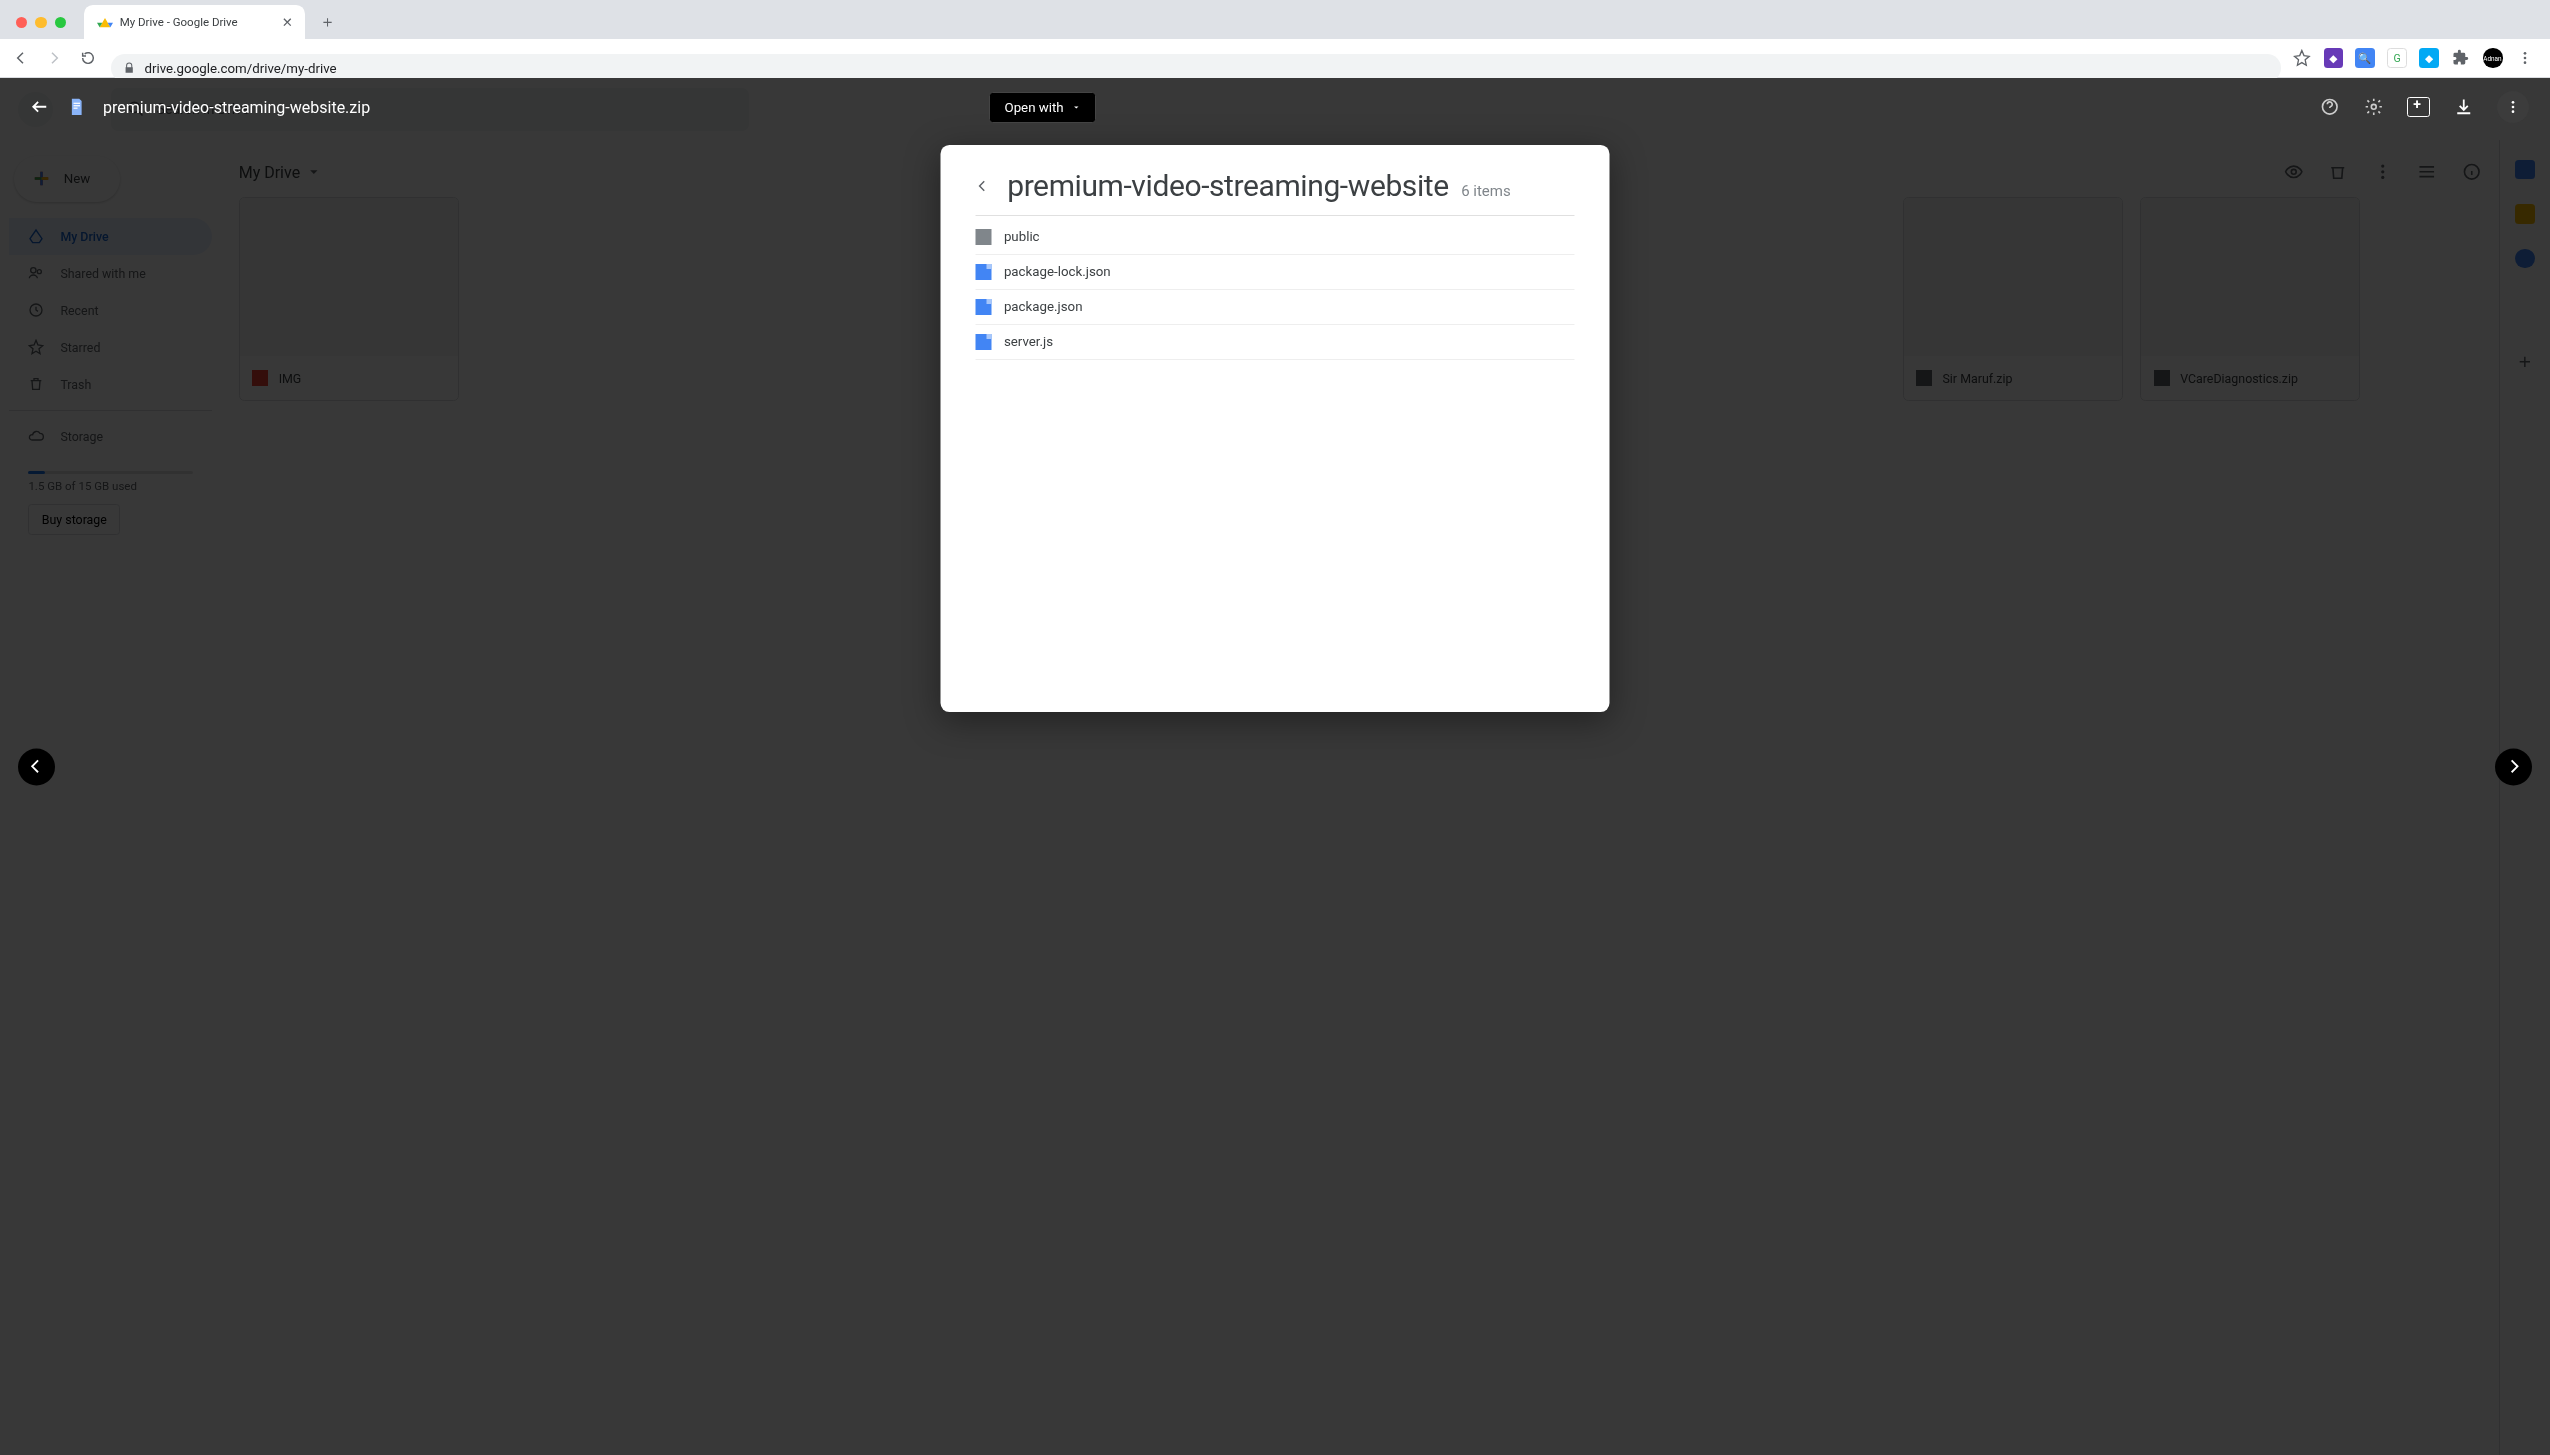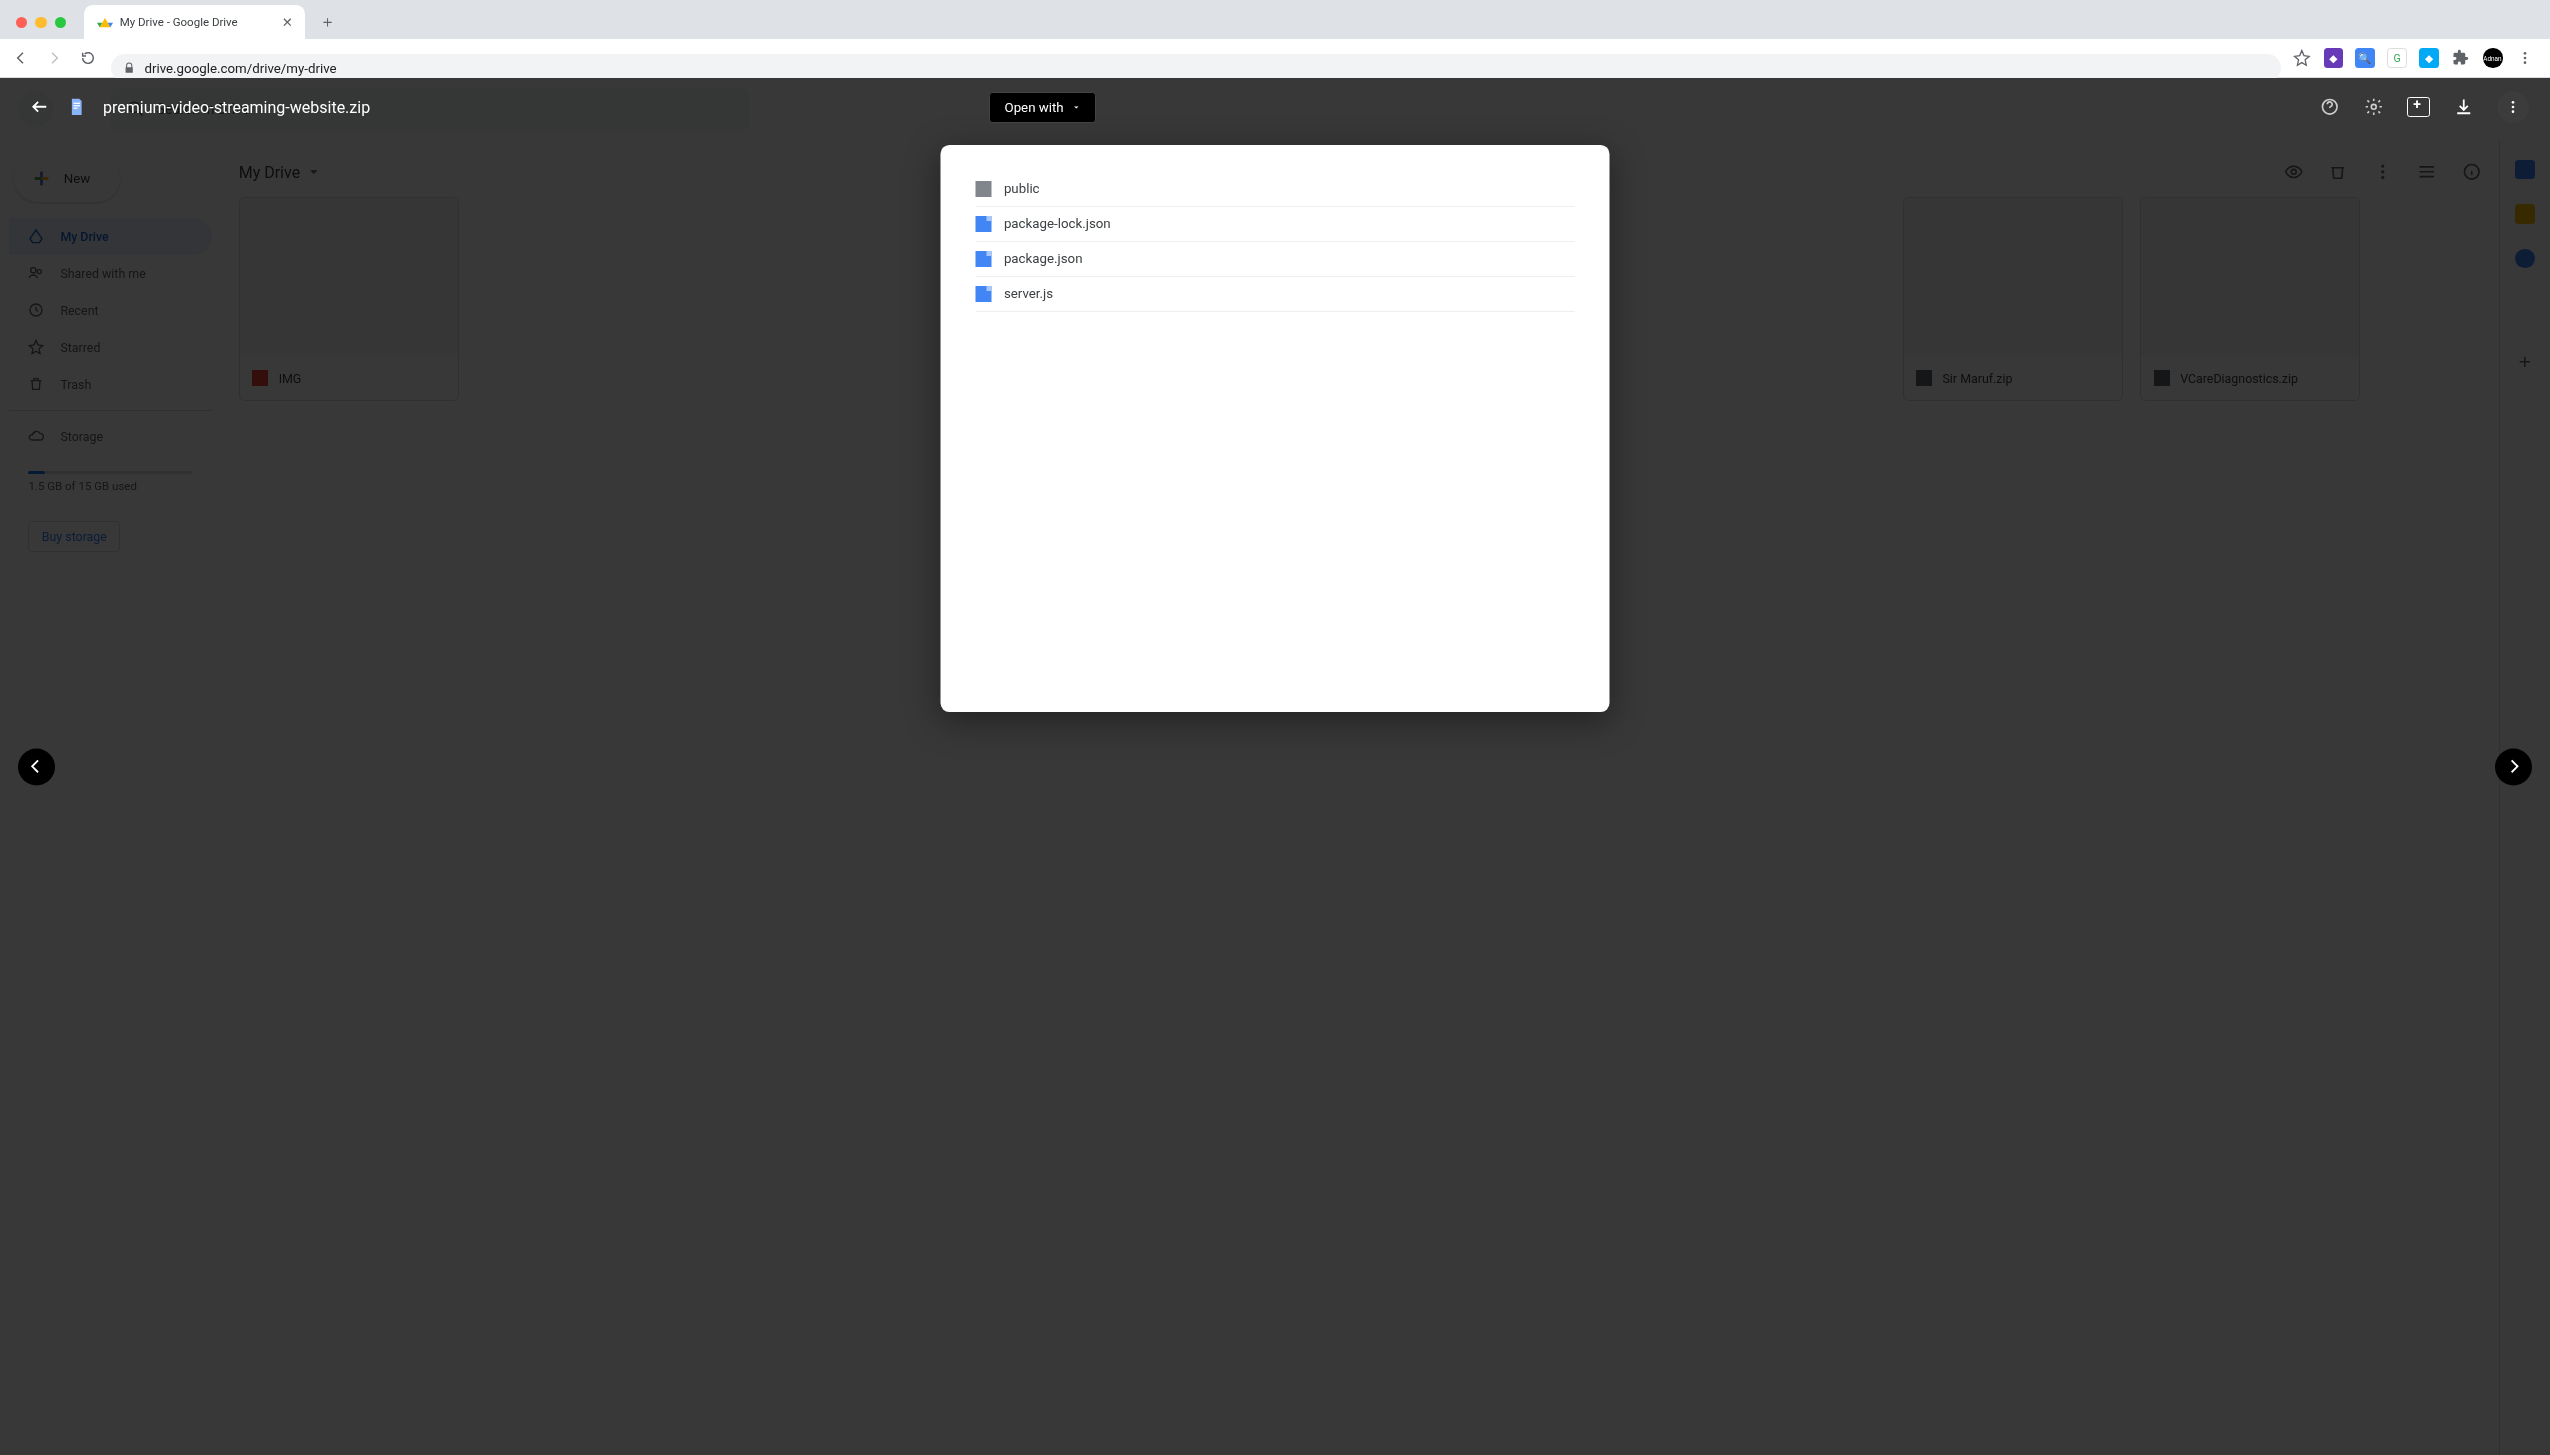--- a/index.html
+++ b/index.html
@@ -34,21 +34,21 @@
   .search-box { flex:0 0 638px; margin-left: 44px; height:43px; background:#f1f3f4; border-radius:7px; display:flex; align-items:center; padding:0 16px; color:#5f6368; gap:12.4px; font-size:14px;}
   .drive-body { display:flex; height: calc(100% - 62px); }
   .sidebar { width:221px; padding:8.9px 8.9px; }
   .new-btn { width:106px; height:46px; border-radius:23px; box-shadow:0 0.9px 2.7px rgba(0,0,0,.2); background:#fff; display:flex; align-items:center; gap:10.6px; padding:0 16px; font-size:13.3px; color:#3c4043; margin:7px 5.3px 16px 5.3px;}
   .side-item { height:37px; display:flex; align-items:center; gap:16px; padding:0 19.5px; border-radius:0 18.6px 18.6px 0; font-size:12.4px; color:#5f6368;}
   .side-item.active { background:#e8f0fe; color:#1967d2; font-weight:500;}
   .side-sep { height:0.9px; background:#dadce0; margin:7px 0;}
   .storage { padding: 7px 19.5px; font-size:11.5px; color:#5f6368;}
   .storage-bar { height:3.5px; background:#e0e0e0; border-radius:1.8px; margin:8.9px 0 5.3px 0; position:relative;}
   .storage-bar::after{content:""; position:absolute; left:0; top:0; bottom:0; width:10%; background:#1a73e8; border-radius:1.8px;}
-  .buy-btn { margin-top:28px; border:0.9px solid #dadce0; border-radius:3.5px; padding:7px 12.4px; display:inline-block; color:#3b82f6; font-size:12.4px;}
+  .buy-btn { margin-top:11px; border:0.9px solid #dadce0; border-radius:3.5px; padding:7px 12.4px; display:inline-block; color:#000000; font-size:12.4px;}
 
   .main-col { flex:1; padding: 7px 17.7px; position:relative;}
   .crumb-row { display:flex; align-items:center; height:50px; font-size:16px; color:#3c4043;}
   .action-icons { margin-left:auto; display:flex; gap:25px; color:#5f6368;}
   .cards { display:flex; gap:17.7px; flex-wrap:wrap;}
   .card { width:220px; height:204px; border:0.9px solid #dadce0; border-radius:5.3px; display:flex; flex-direction:column; overflow:hidden;}
   .card .thumb { flex:1; background:#f5f5f5; position:relative;}
   .card .thumb.dl { display:flex; align-items:center; justify-content:center;}
   .card .foot { height:44px; display:flex; align-items:center; gap:10.6px; padding:0 12.4px; font-size:12.4px; color:#3c4043;}
   .zip-icon{ width:16px; height:16px; background:#5f6368; display:inline-block;}
@@ -384,20 +384,29 @@
         <path d="M15 4l-8 8 8 8"></path>
       </svg>
   </div>
   <div class="nav-arrow right">
     <svg width="17.7" height="17.7" viewBox="0 0 24 24" fill="none" stroke="#fff" stroke-width="2.5">
         <path d="M9 4l8 8-8 8"></path>
       </svg>
   </div>
 
   <div class="modal">
+    <div class="modal-head">
+      <span class="modal-back">
+        <svg width="14" height="14" viewBox="0 0 24 24" fill="none" stroke="#5f6368" stroke-width="2.5">
+            <path d="M15 4l-8 8 8 8"></path>
+          </svg>
+      </span>
+      <span class="modal-title">premium-video-streaming-website</span>
+      <span class="modal-count">6 items</span>
+    </div>
     <div class="file-list" id="file-list">
         <div class="file-row">
           <span class="fi folder"></span>
           <span>public</span>
         </div>
         <div class="file-row">
           <span class="fi file"></span>
           <span>package-lock.json</span>
         </div>
         <div class="file-row">

